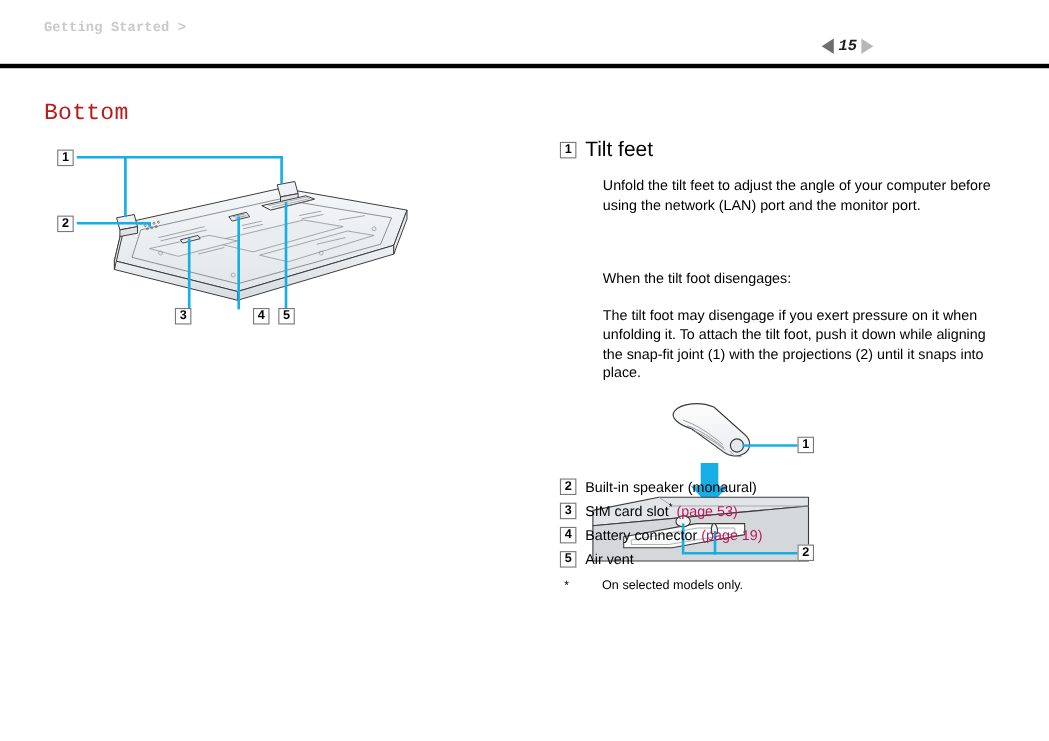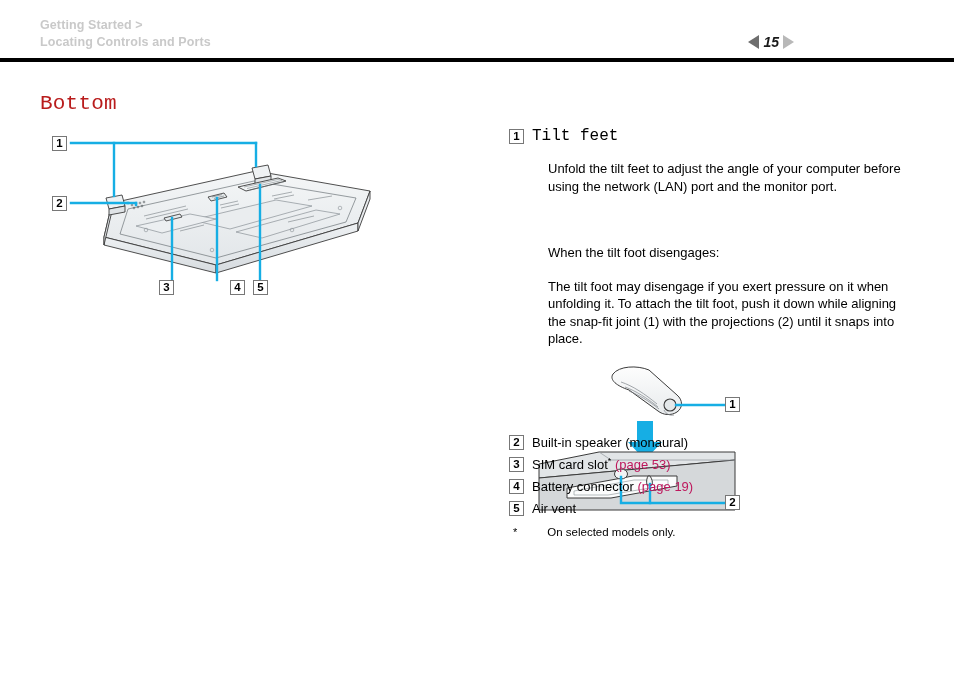--- a/index.html
+++ b/index.html
@@ -15,20 +15,21 @@
     font-family: "Liberation Sans", sans-serif;
     color: #000000;
   }
 
   
   #header {
     position: absolute;
     left: 0; top: 0;
     width: 816px;
     height: 62px;
+    font-family: Liberation Mono, monospace;
   }
   #breadcrumb {
     position: absolute;
     left: 40px;
     top: 17px;
     font-size: 12.5px;
     font-weight: bold;
     color: #c9c9c9;
     line-height: 17px;
     letter-spacing: 0.1px;
@@ -118,23 +119,22 @@
   #item-1 {
     position: relative;
     margin: 0;
   }
   #item-1 .item-head {
     display: flex;
     align-items: flex-start;
     gap: 8px;
   }
   .item-title {
-    font-size: 16px;
+    font-size: 19px;
     line-height: 15px;
-    font-family: Liberation Mono, monospace;
   }
   .body-para {
     margin: 16px;
     padding-left: 23px;
     font-size: 13px;
     line-height: 17.5px;
     color: #000000;
   }
   .spacer-para { height: 17px; }
 
@@ -189,21 +189,20 @@
     margin-left: 14px;
   }
 </style>
 </head>
 <body>
 
 <div id="header">
 
   <div id="breadcrumb">
     <span class="crumb-line">Getting Started &gt;</span>
-    <span class="crumb-line">Locating Controls and Ports</span>
   </div>
 
   <div id="pager">
     <span class="pager-arrow prev"></span>
     <span id="page-number">15</span>
     <span class="pager-arrow next"></span>
   </div>
 
   <div id="header-rule"></div>
 </div>

